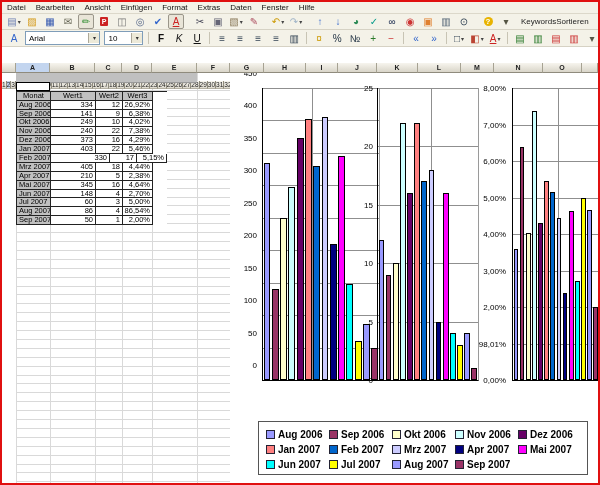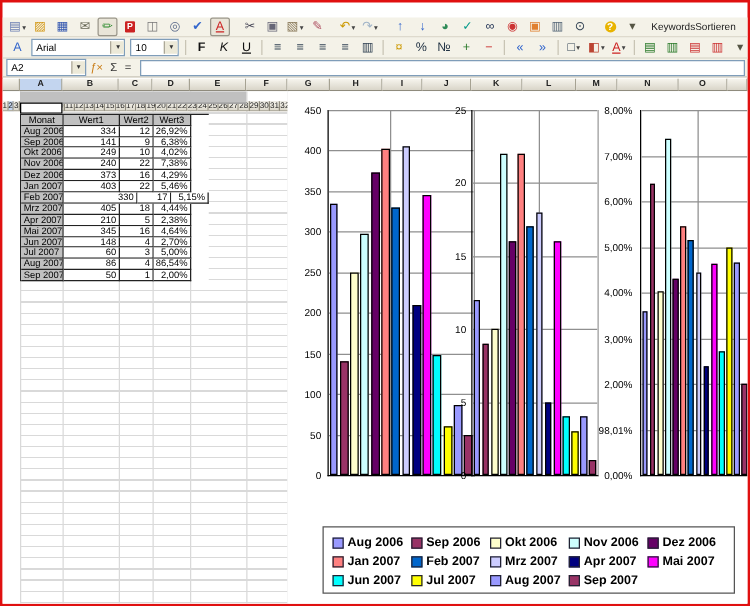--- a/index.html
+++ b/index.html
@@ -69,20 +69,31 @@
     background:#fff;display:flex;flex-wrap:wrap;align-content:flex-start;padding:5px 0 0 7px;}
   .leg-item{display:flex;align-items:center;width:63px;height:15px;}
   .leg-swatch{width:9px;height:9px;box-sizing:border-box;border:1px solid #223;margin-right:3px;flex:0 0 9px;}
   .leg-label{font-size:10px;font-weight:bold;color:#000;white-space:nowrap;}
 </style>
 </head>
 <body>
 
 <div id="window">
 
+  <div id="menubar">
+      <span class="menu-item">Datei</span>
+      <span class="menu-item">Bearbeiten</span>
+      <span class="menu-item">Ansicht</span>
+      <span class="menu-item">Einfügen</span>
+      <span class="menu-item">Format</span>
+      <span class="menu-item">Extras</span>
+      <span class="menu-item">Daten</span>
+      <span class="menu-item">Fenster</span>
+      <span class="menu-item">Hilfe</span>
+    </div>
   <div id="toolbar1" class="tbar">
       <span class="tb-btn">
         <span class="tb-glyph" style="color: rgb(107, 127, 179);">▤</span>
         <span class="tb-caret">▾</span>
       </span>
       <span class="tb-btn">
         <span class="tb-glyph" style="color: rgb(212, 154, 26);">▨</span>
       </span>
       <span class="tb-btn">
         <span class="tb-glyph" style="color: rgb(53, 88, 176);">▦</span>
@@ -255,30 +266,20 @@
         <span class="tb-glyph" style="color: rgb(204, 51, 51);">▤</span>
       </span>
       <span class="tb-btn">
         <span class="tb-glyph" style="color: rgb(204, 51, 51);">▥</span>
       </span>
       <span class="tb-btn">
         <span class="tb-glyph" style="color: rgb(85, 85, 68);">▾</span>
       </span>
     </div>
 
-  <div id="formulabar">
-    <span id="namebox">
-      <span class="combo-val">A2</span>
-      <span class="combo-arrow">▾</span>
-    </span>
-    <span class="fb-btn" style="color:#c87a10;font-style:italic;">ƒ×</span>
-    <span class="fb-btn">Σ</span>
-    <span class="fb-btn">=</span>
-    <input id="formula-input" value="" style="">
-  </div>
 
   <div id="colheaders">
       <span class="colh" style="width: 14px;"></span>
       <span class="colh sel" style="width: 34px;">A</span>
       <span class="colh" style="width: 45px;">B</span>
       <span class="colh" style="width: 27px;">C</span>
       <span class="colh" style="width: 30px;">D</span>
       <span class="colh" style="width: 45px;">E</span>
       <span class="colh" style="width: 33px;">F</span>
       <span class="colh" style="width: 34px;">G</span>
@@ -394,21 +395,21 @@
         </span>
         <span class="trow" style="display: flex;">
           <span class="tcell month" style="width: 34px;">Sep 2007</span>
           <span class="tcell num" style="width: 45px;">50</span>
           <span class="tcell num" style="width: 27px;">1</span>
           <span class="tcell num" style="width: 30px;">2,00%</span>
         </span>
       </div>
 
     <div id="chartbackdrop">
-      <div class="ylabels" id="ylab0" style="left: 0px; top: 15px; width: 29px; position: absolute;">
+      <div class="ylabels" id="ylab0" style="left: 0px; top: 0; width: 29px; position: absolute;">
           <span class="ylab" style="top: -4px; right: 2px;">450</span>
           <span class="ylab" style="top: 28.4444px; right: 2px;">400</span>
           <span class="ylab" style="top: 60.8889px; right: 2px;">350</span>
           <span class="ylab" style="top: 93.3333px; right: 2px;">300</span>
           <span class="ylab" style="top: 125.778px; right: 2px;">250</span>
           <span class="ylab" style="top: 158.222px; right: 2px;">200</span>
           <span class="ylab" style="top: 190.667px; right: 2px;">150</span>
           <span class="ylab" style="top: 223.111px; right: 2px;">100</span>
           <span class="ylab" style="top: 255.556px; right: 2px;">50</span>
           <span class="ylab" style="top: 288px; right: 2px;">0</span>

